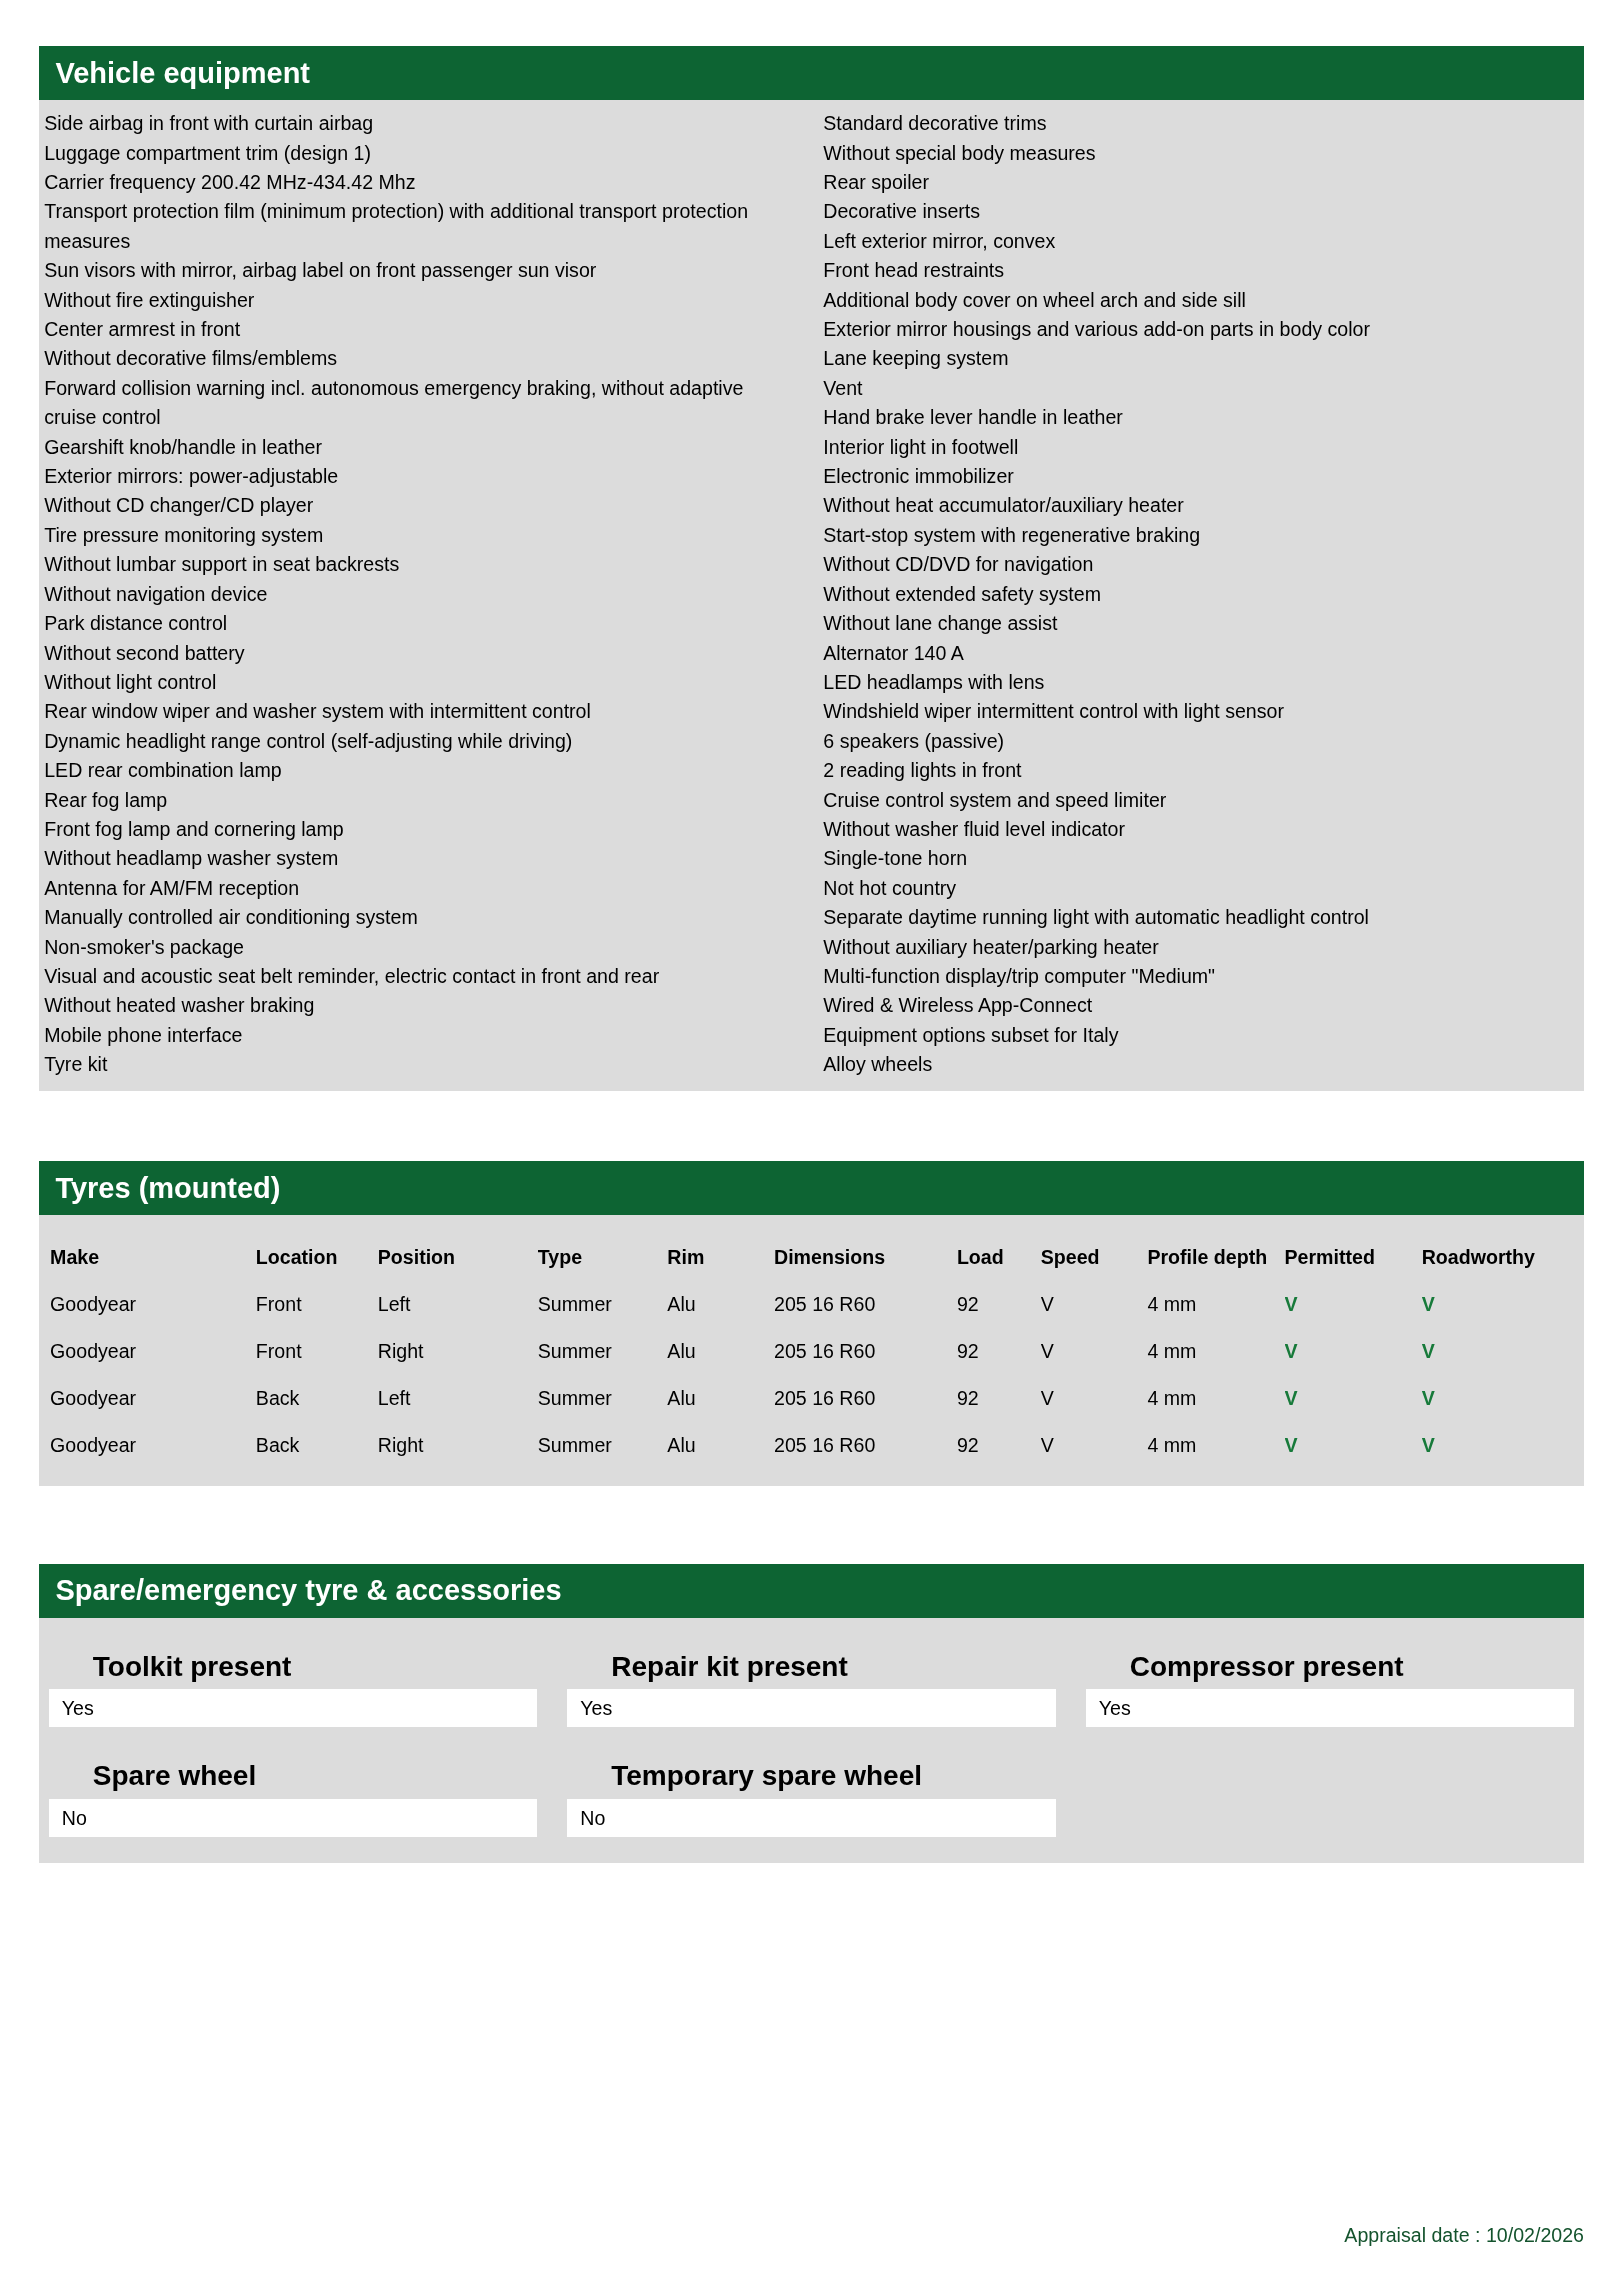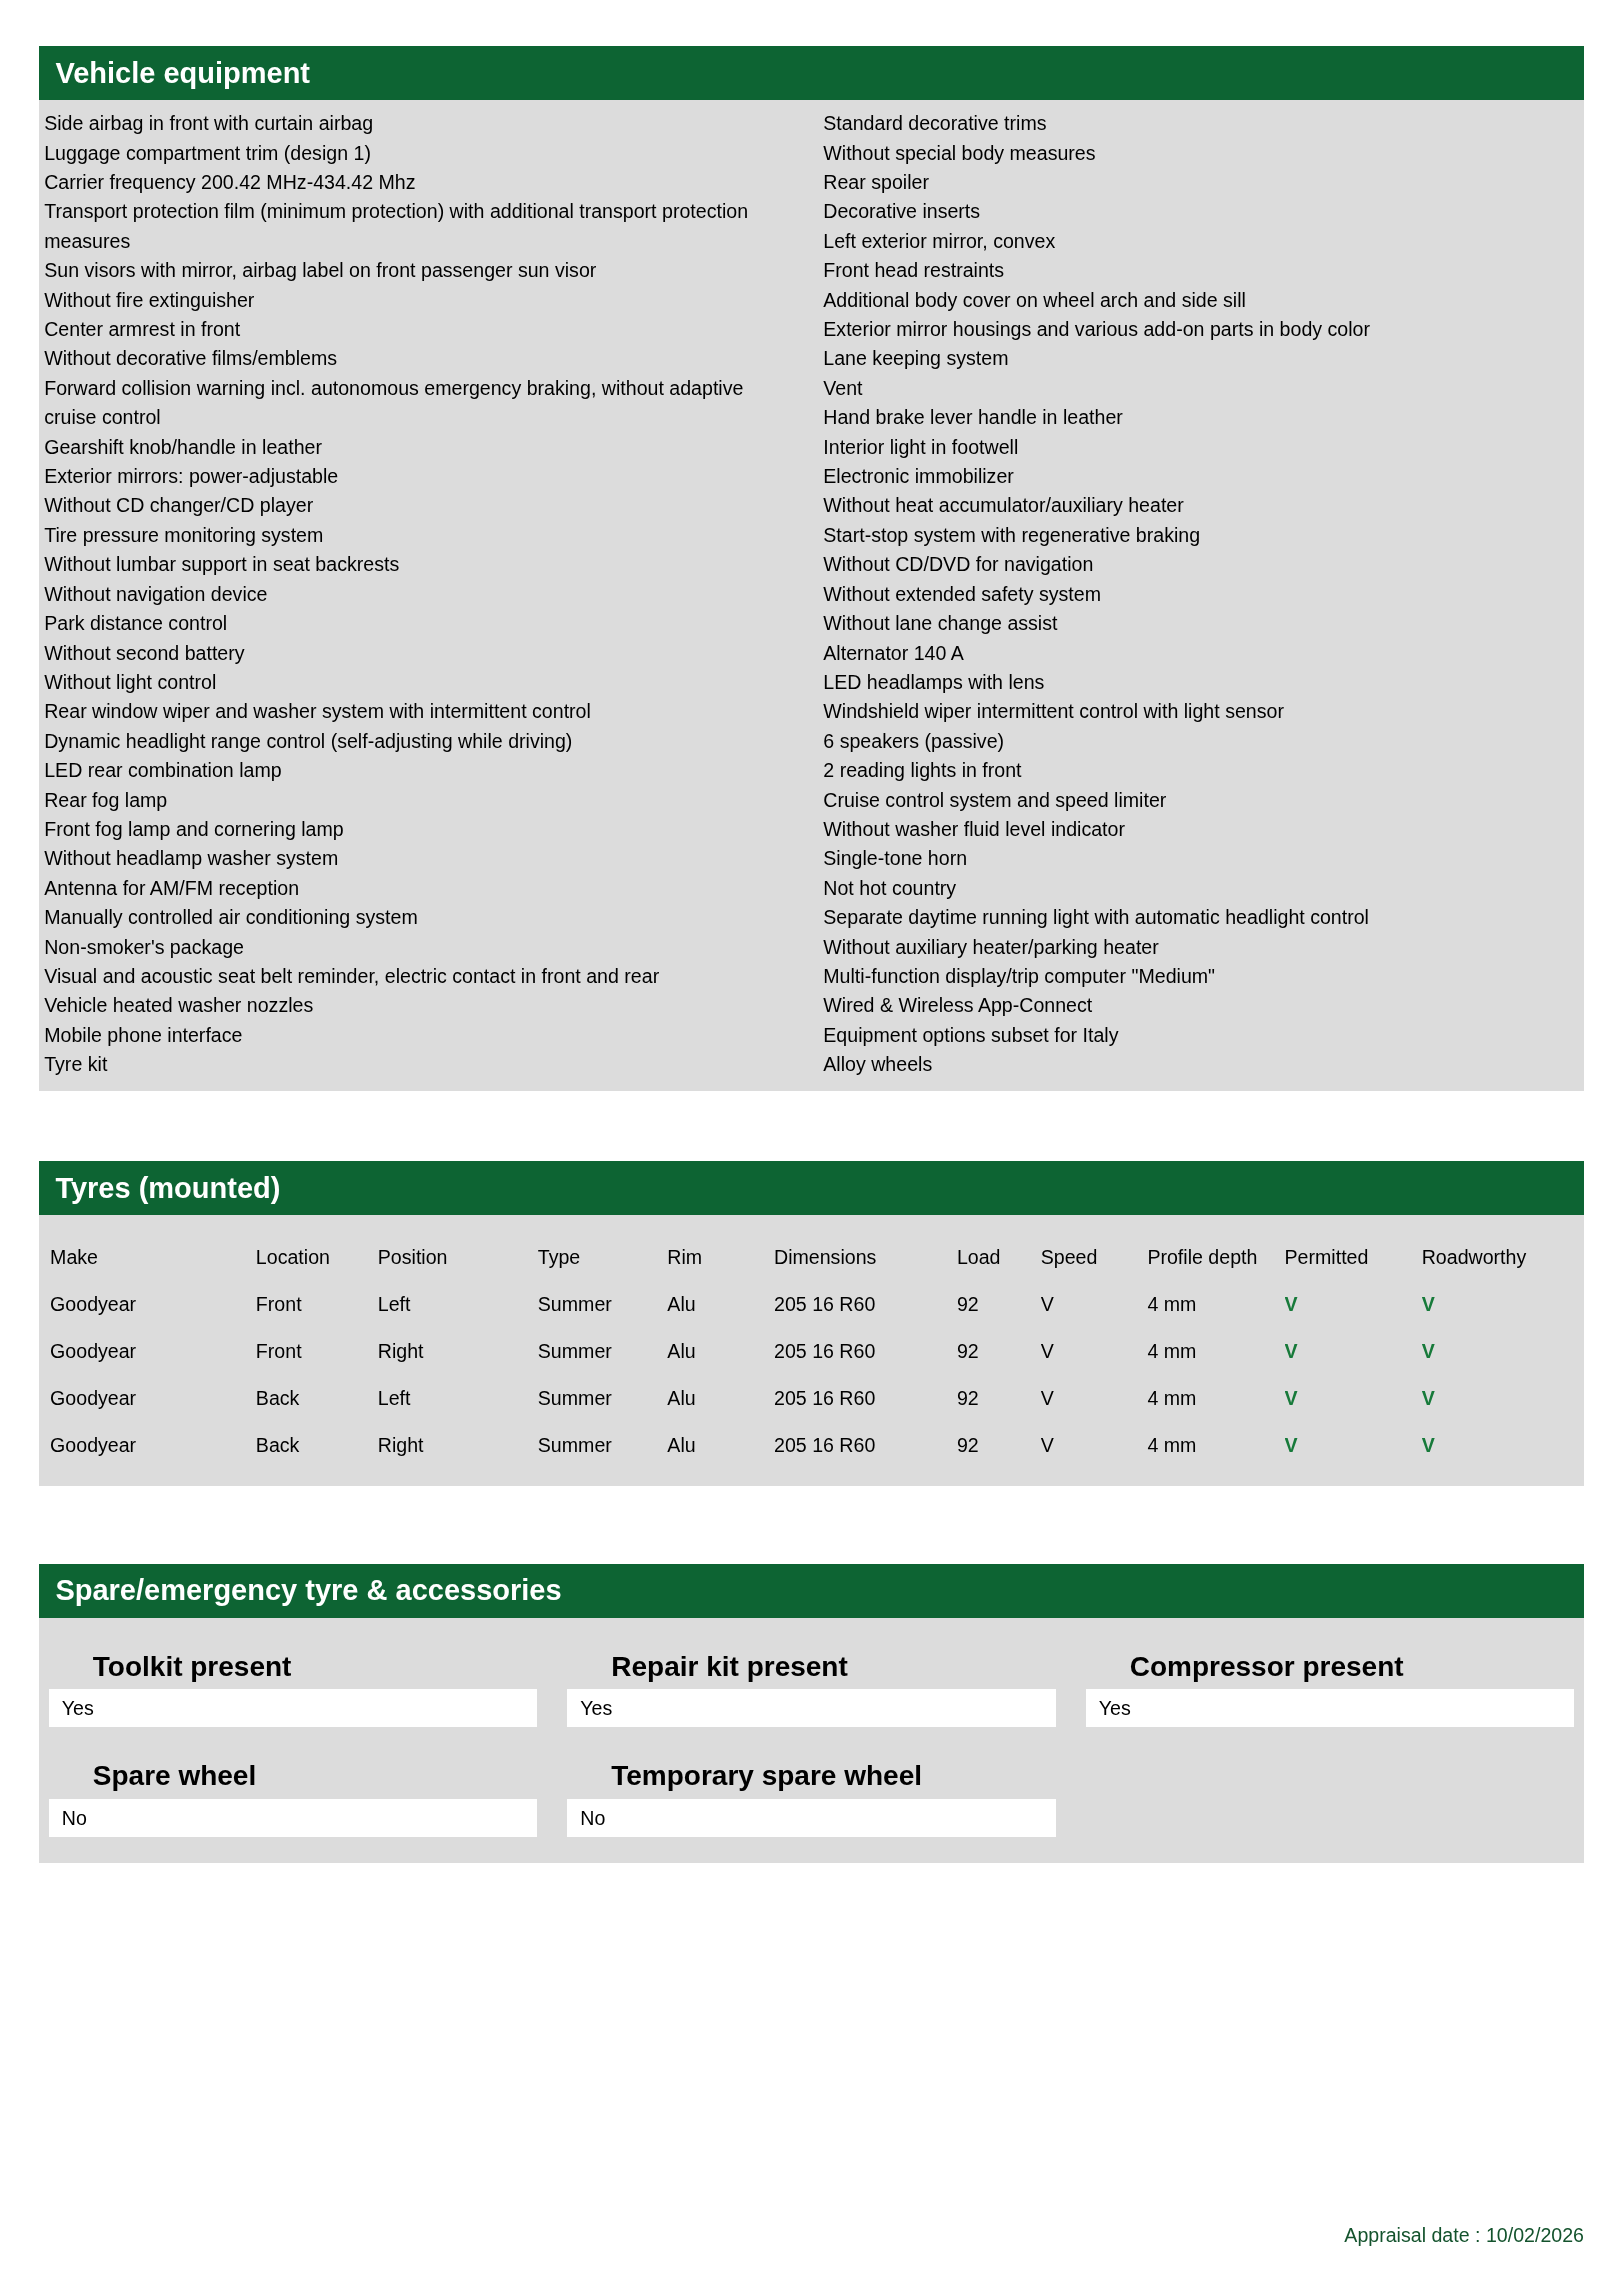--- a/index.html
+++ b/index.html
@@ -61,21 +61,21 @@
     font-size:19.6px;
   }
   #tyres-table th,#tyres-table td{
     height:47px;
     vertical-align:middle;
     text-align:left;
     padding:0;
     overflow:hidden;
     white-space:nowrap;
   }
-  #tyres-table th{font-weight:normal;}
+  #tyres-table th{font-weight:bold;}
   #tyres-table th:nth-child(1),#tyres-table td:nth-child(1){text-align:left;padding-left:1.3px;width:13.5%;}
   #tyres-table th:nth-child(2){width:8%;}
   #tyres-table th:nth-child(3){width:10.5%;}
   #tyres-table th:nth-child(4){width:8.5%;}
   #tyres-table th:nth-child(5){width:7%;}
   #tyres-table th:nth-child(6){width:12%;}
   #tyres-table th:nth-child(7){width:5.5%;}
   #tyres-table th:nth-child(8){width:7%;}
   #tyres-table th:nth-child(9){width:9%;}
   #tyres-table th:nth-child(10){width:9%;}
@@ -151,21 +151,21 @@
           <div class="equip-item">Rear window wiper and washer system with intermittent control</div>
           <div class="equip-item">Dynamic headlight range control (self-adjusting while driving)</div>
           <div class="equip-item">LED rear combination lamp</div>
           <div class="equip-item">Rear fog lamp</div>
           <div class="equip-item">Front fog lamp and cornering lamp</div>
           <div class="equip-item">Without headlamp washer system</div>
           <div class="equip-item">Antenna for AM/FM reception</div>
           <div class="equip-item">Manually controlled air conditioning system</div>
           <div class="equip-item">Non-smoker's package</div>
           <div class="equip-item">Visual and acoustic seat belt reminder, electric contact in front and rear</div>
-          <div class="equip-item">Vehicle heated washer nozzles</div>
+          <div class="equip-item">Without heated washer braking</div>
           <div class="equip-item">Mobile phone interface</div>
           <div class="equip-item">Tyre kit</div>
         </div>
       <div class="equip-col">
           <div class="equip-item">Standard decorative trims</div>
           <div class="equip-item">Without special body measures</div>
           <div class="equip-item">Rear spoiler</div>
           <div class="equip-item">Decorative inserts</div>
           <div class="equip-item">Left exterior mirror, convex</div>
           <div class="equip-item">Front head restraints</div>

